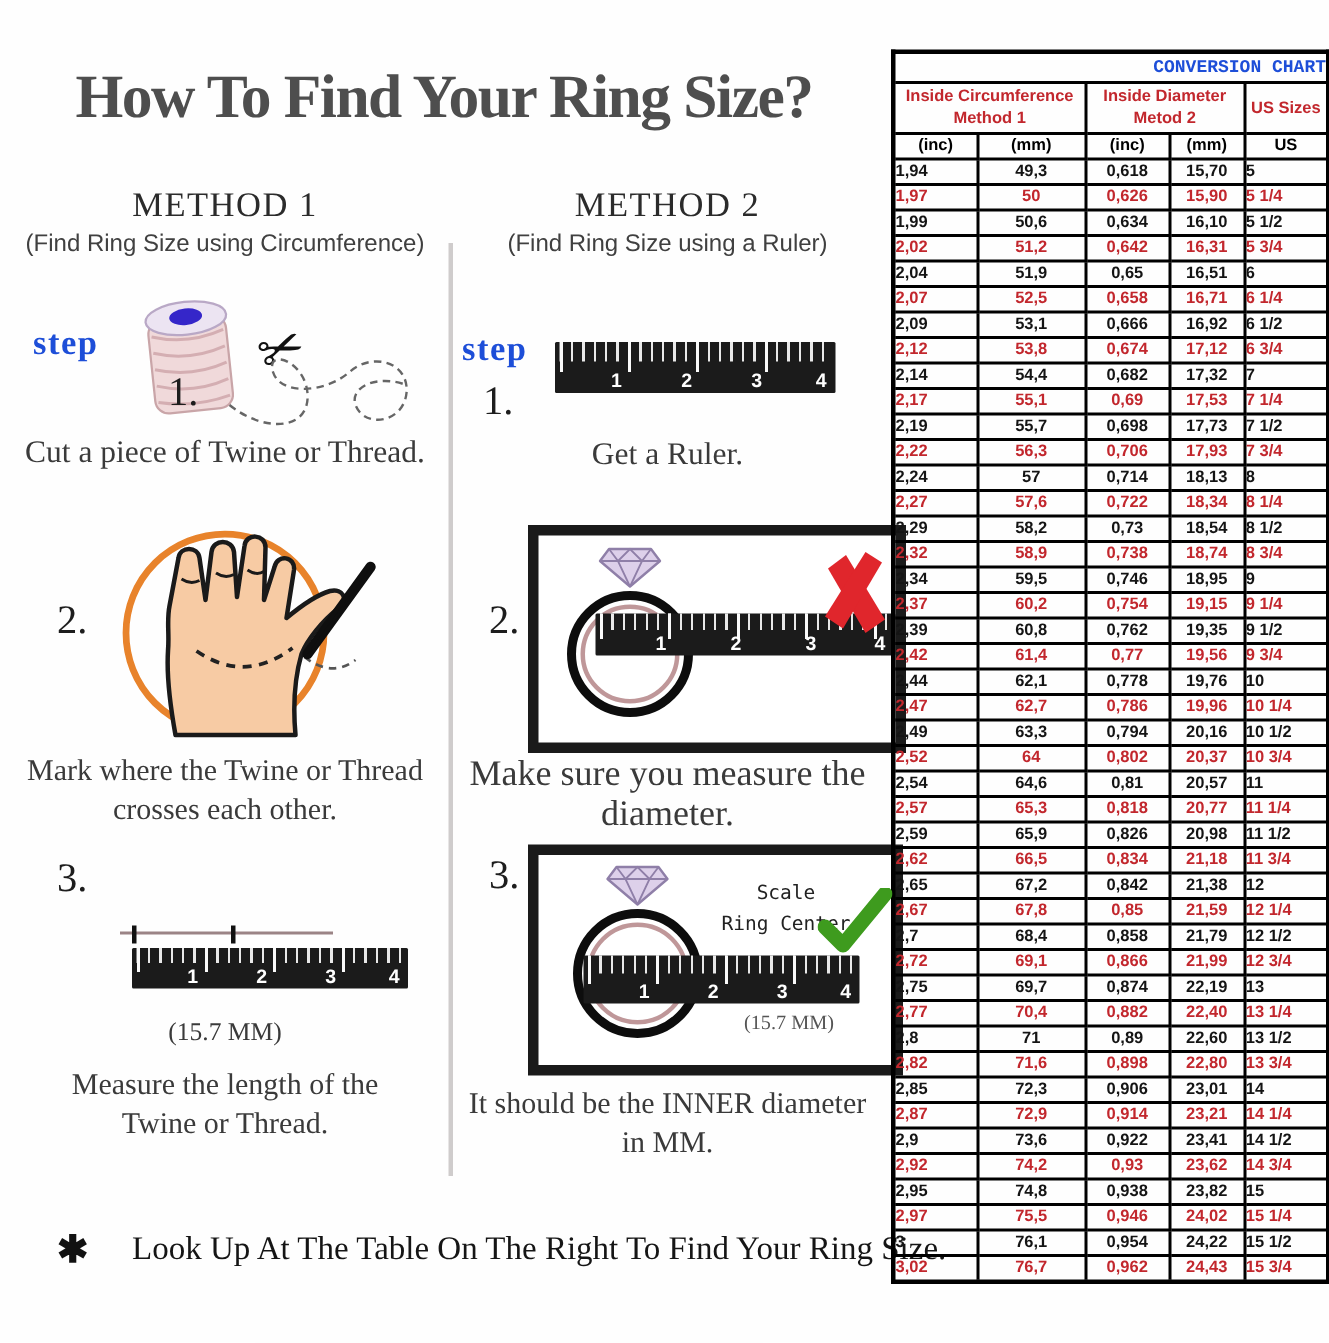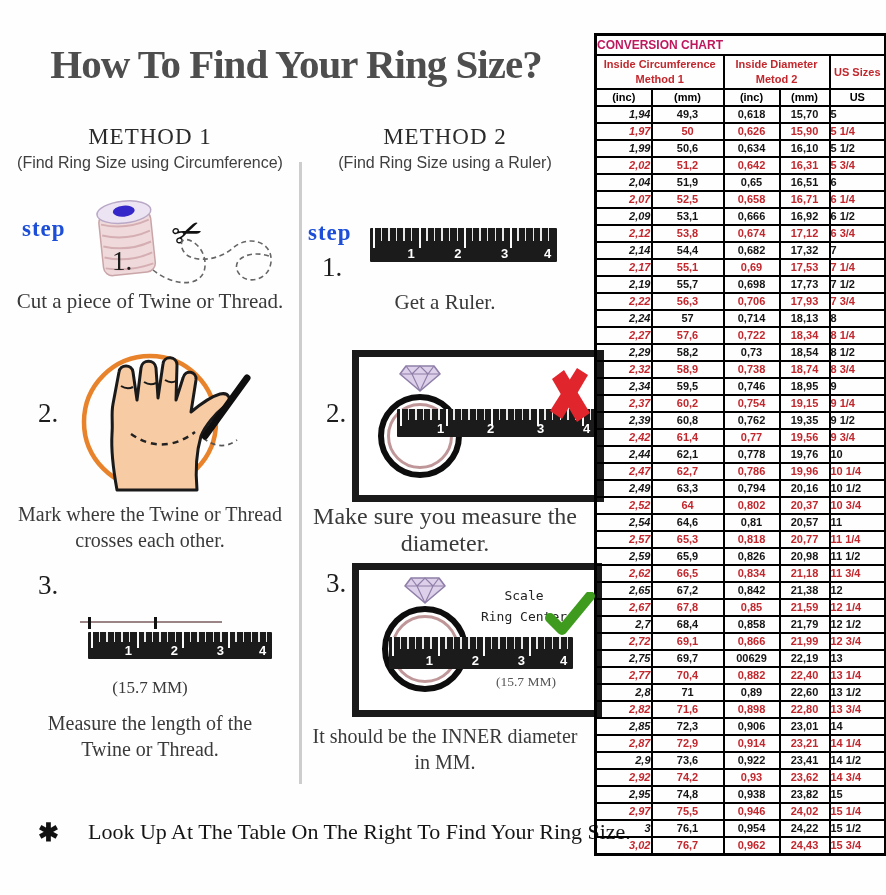--- a/index.html
+++ b/index.html
@@ -49,25 +49,25 @@
   
   .footnote-sym{left:38px;top:818px;font-size:25px;font-weight:700;color:#111;}
   .footnote{left:88px;top:819px;font-size:22px;color:#151515;}
 
   
   .conv-wrap{left:594px;top:33px;}
   table.conv{border-collapse:collapse;table-layout:fixed;width:290px;height:764px;
              border:3px solid #000;font-family:"Liberation Sans",sans-serif;}
   table.conv th,table.conv td{border:2px solid #000;padding:0;line-height:1;vertical-align:middle;
              font-weight:700;font-size:11px;overflow:hidden;white-space:nowrap;}
-  tr.t-title th{height:18px;font-size:12px;color:#be185d;text-align:left;}
+  tr.t-title th{height:18px;font-size:12px;color:#1d4ed8;text-align:right;font-family:Liberation Mono, monospace;}
   tr.t-group th{height:32px;color:#c2272d;font-size:11px;text-align:center;line-height:1.35;}
   tr.t-units th{height:15px;color:#000;text-align:center;}
   table.conv td{height:15px;}
-  td.c0{text-align:right;padding-right:6px;font-style:italic;}
+  td.c0{padding-right:6px;}
   td.c1,td.c2,td.c3{text-align:center;}
   td.c4{text-align:left;padding-left:16px;}
   tr.row-black td{color:#141414;}
   tr.row-red td{color:#c2272d;}
 </style>
 </head>
 <body>
 
 <div class="page">
 
@@ -451,21 +451,21 @@
           <tr class="row-red">
             <td class="c0">2,72</td>
             <td class="c1">69,1</td>
             <td class="c2">0,866</td>
             <td class="c3">21,99</td>
             <td class="c4">12 3/4</td>
           </tr>
           <tr class="row-black">
             <td class="c0">2,75</td>
             <td class="c1">69,7</td>
-            <td class="c2">00629</td>
+            <td class="c2">0,874</td>
             <td class="c3">22,19</td>
             <td class="c4">13</td>
           </tr>
           <tr class="row-red">
             <td class="c0">2,77</td>
             <td class="c1">70,4</td>
             <td class="c2">0,882</td>
             <td class="c3">22,40</td>
             <td class="c4">13 1/4</td>
           </tr>

